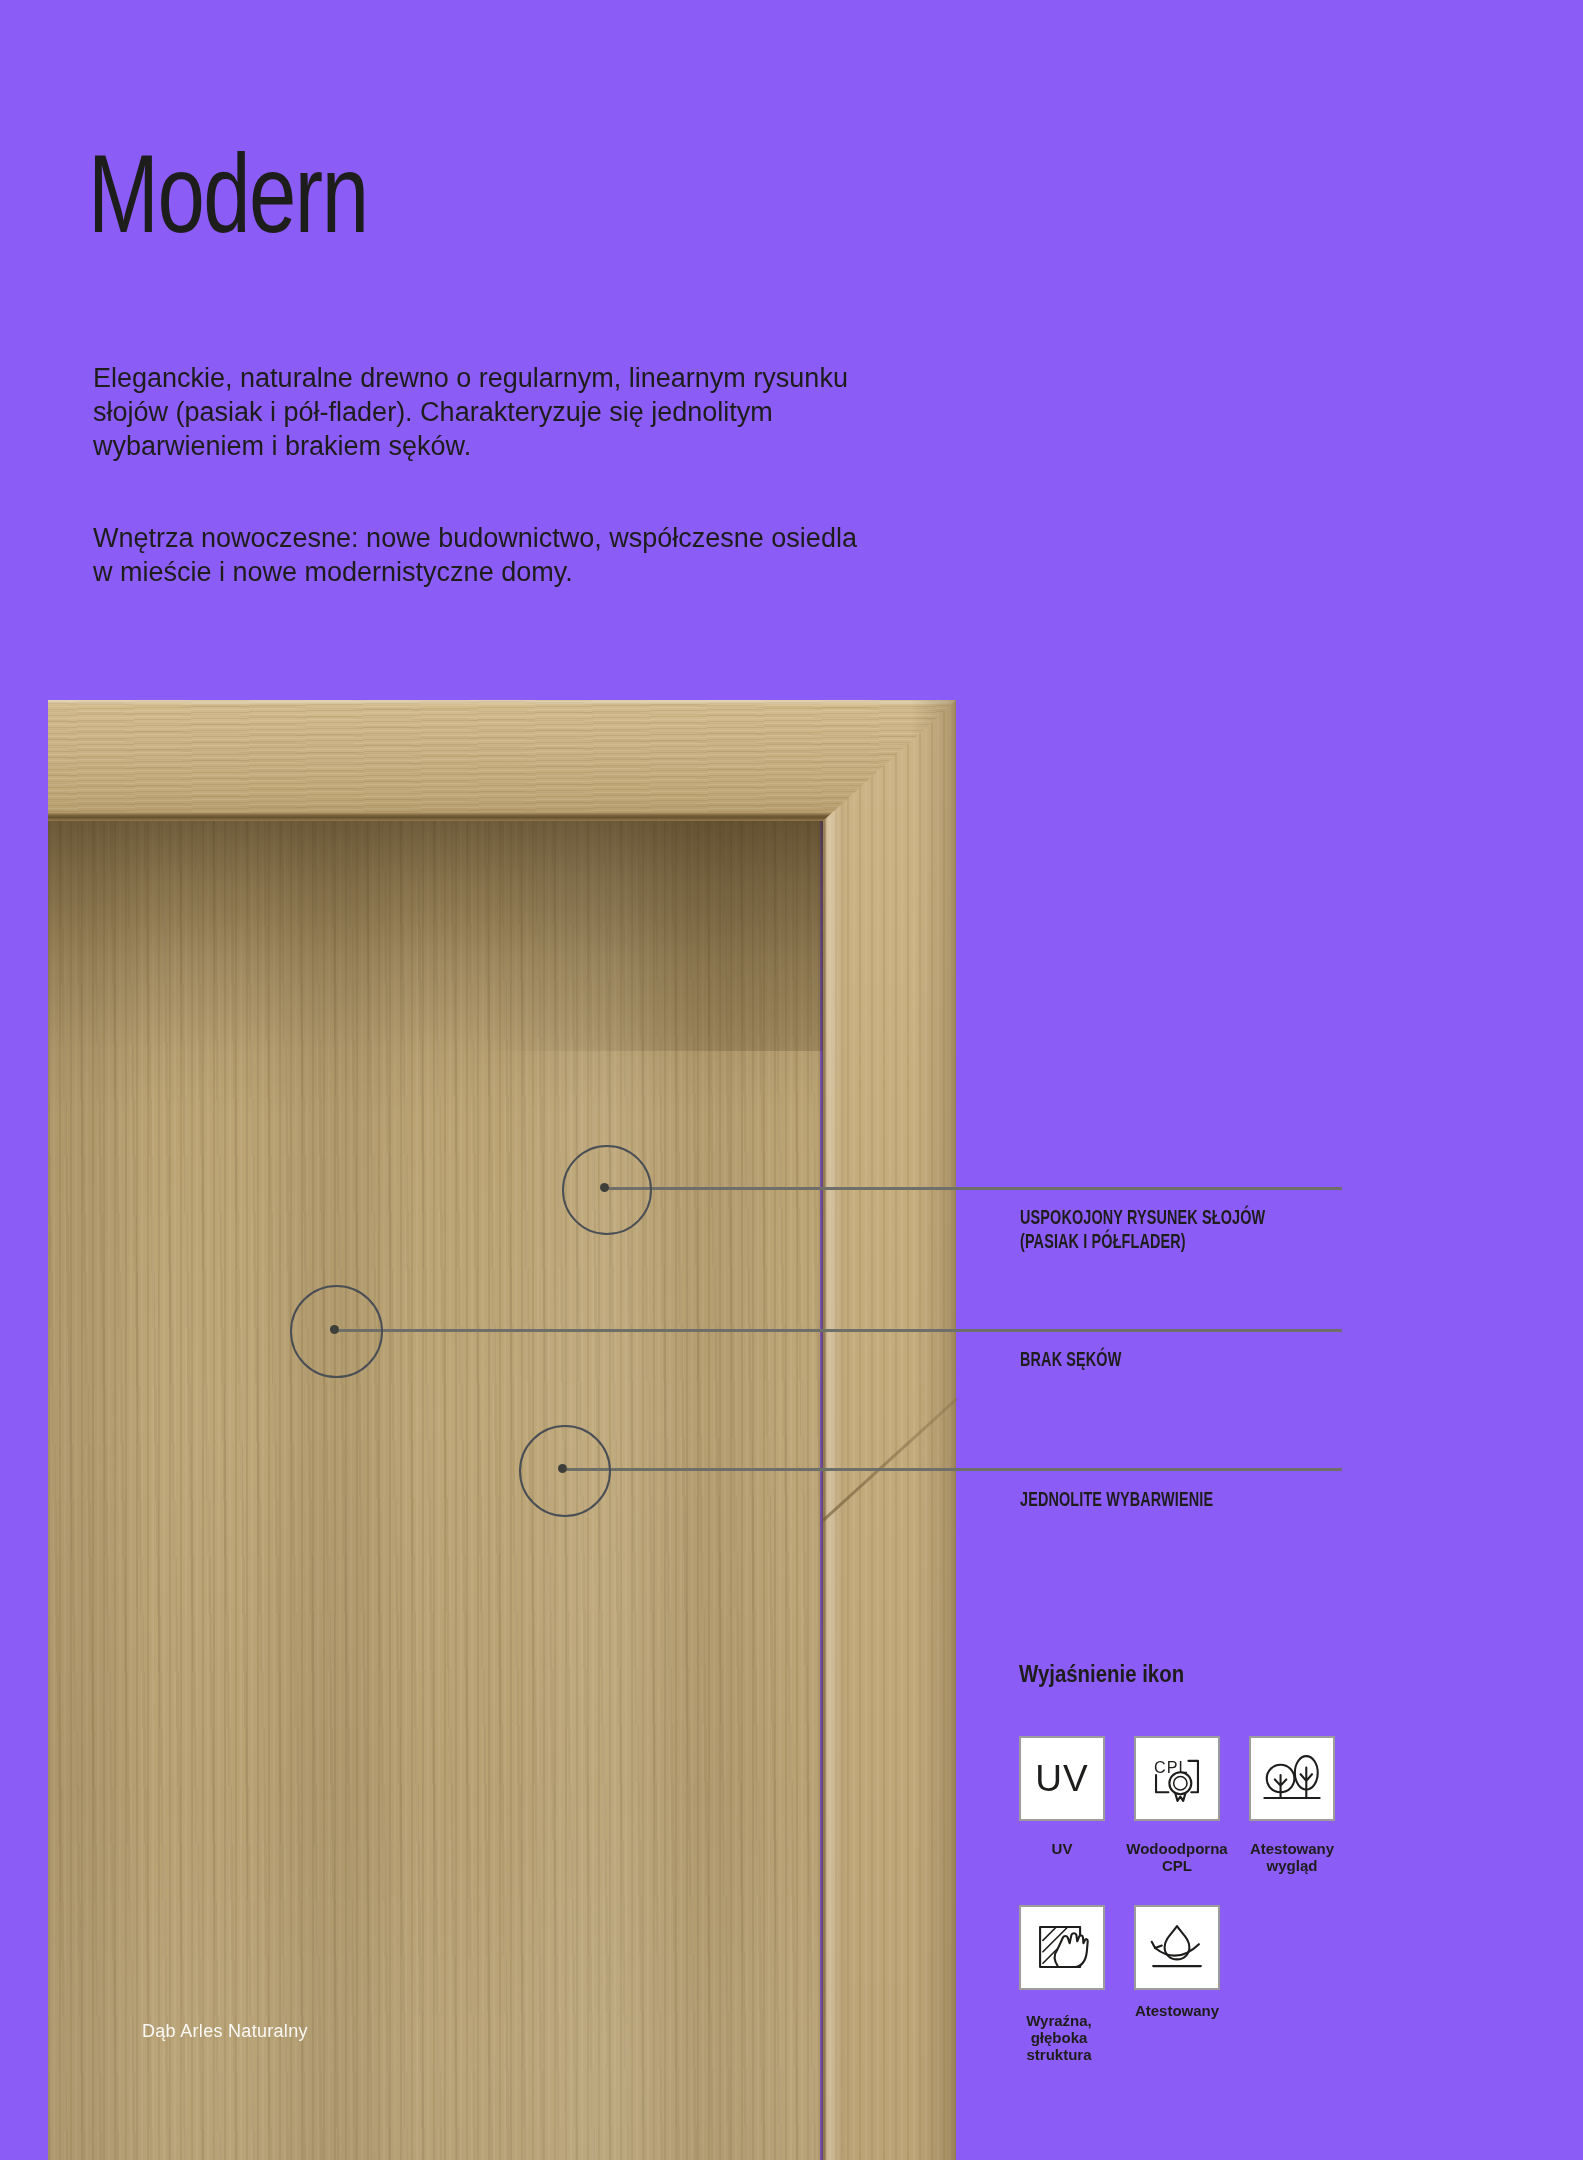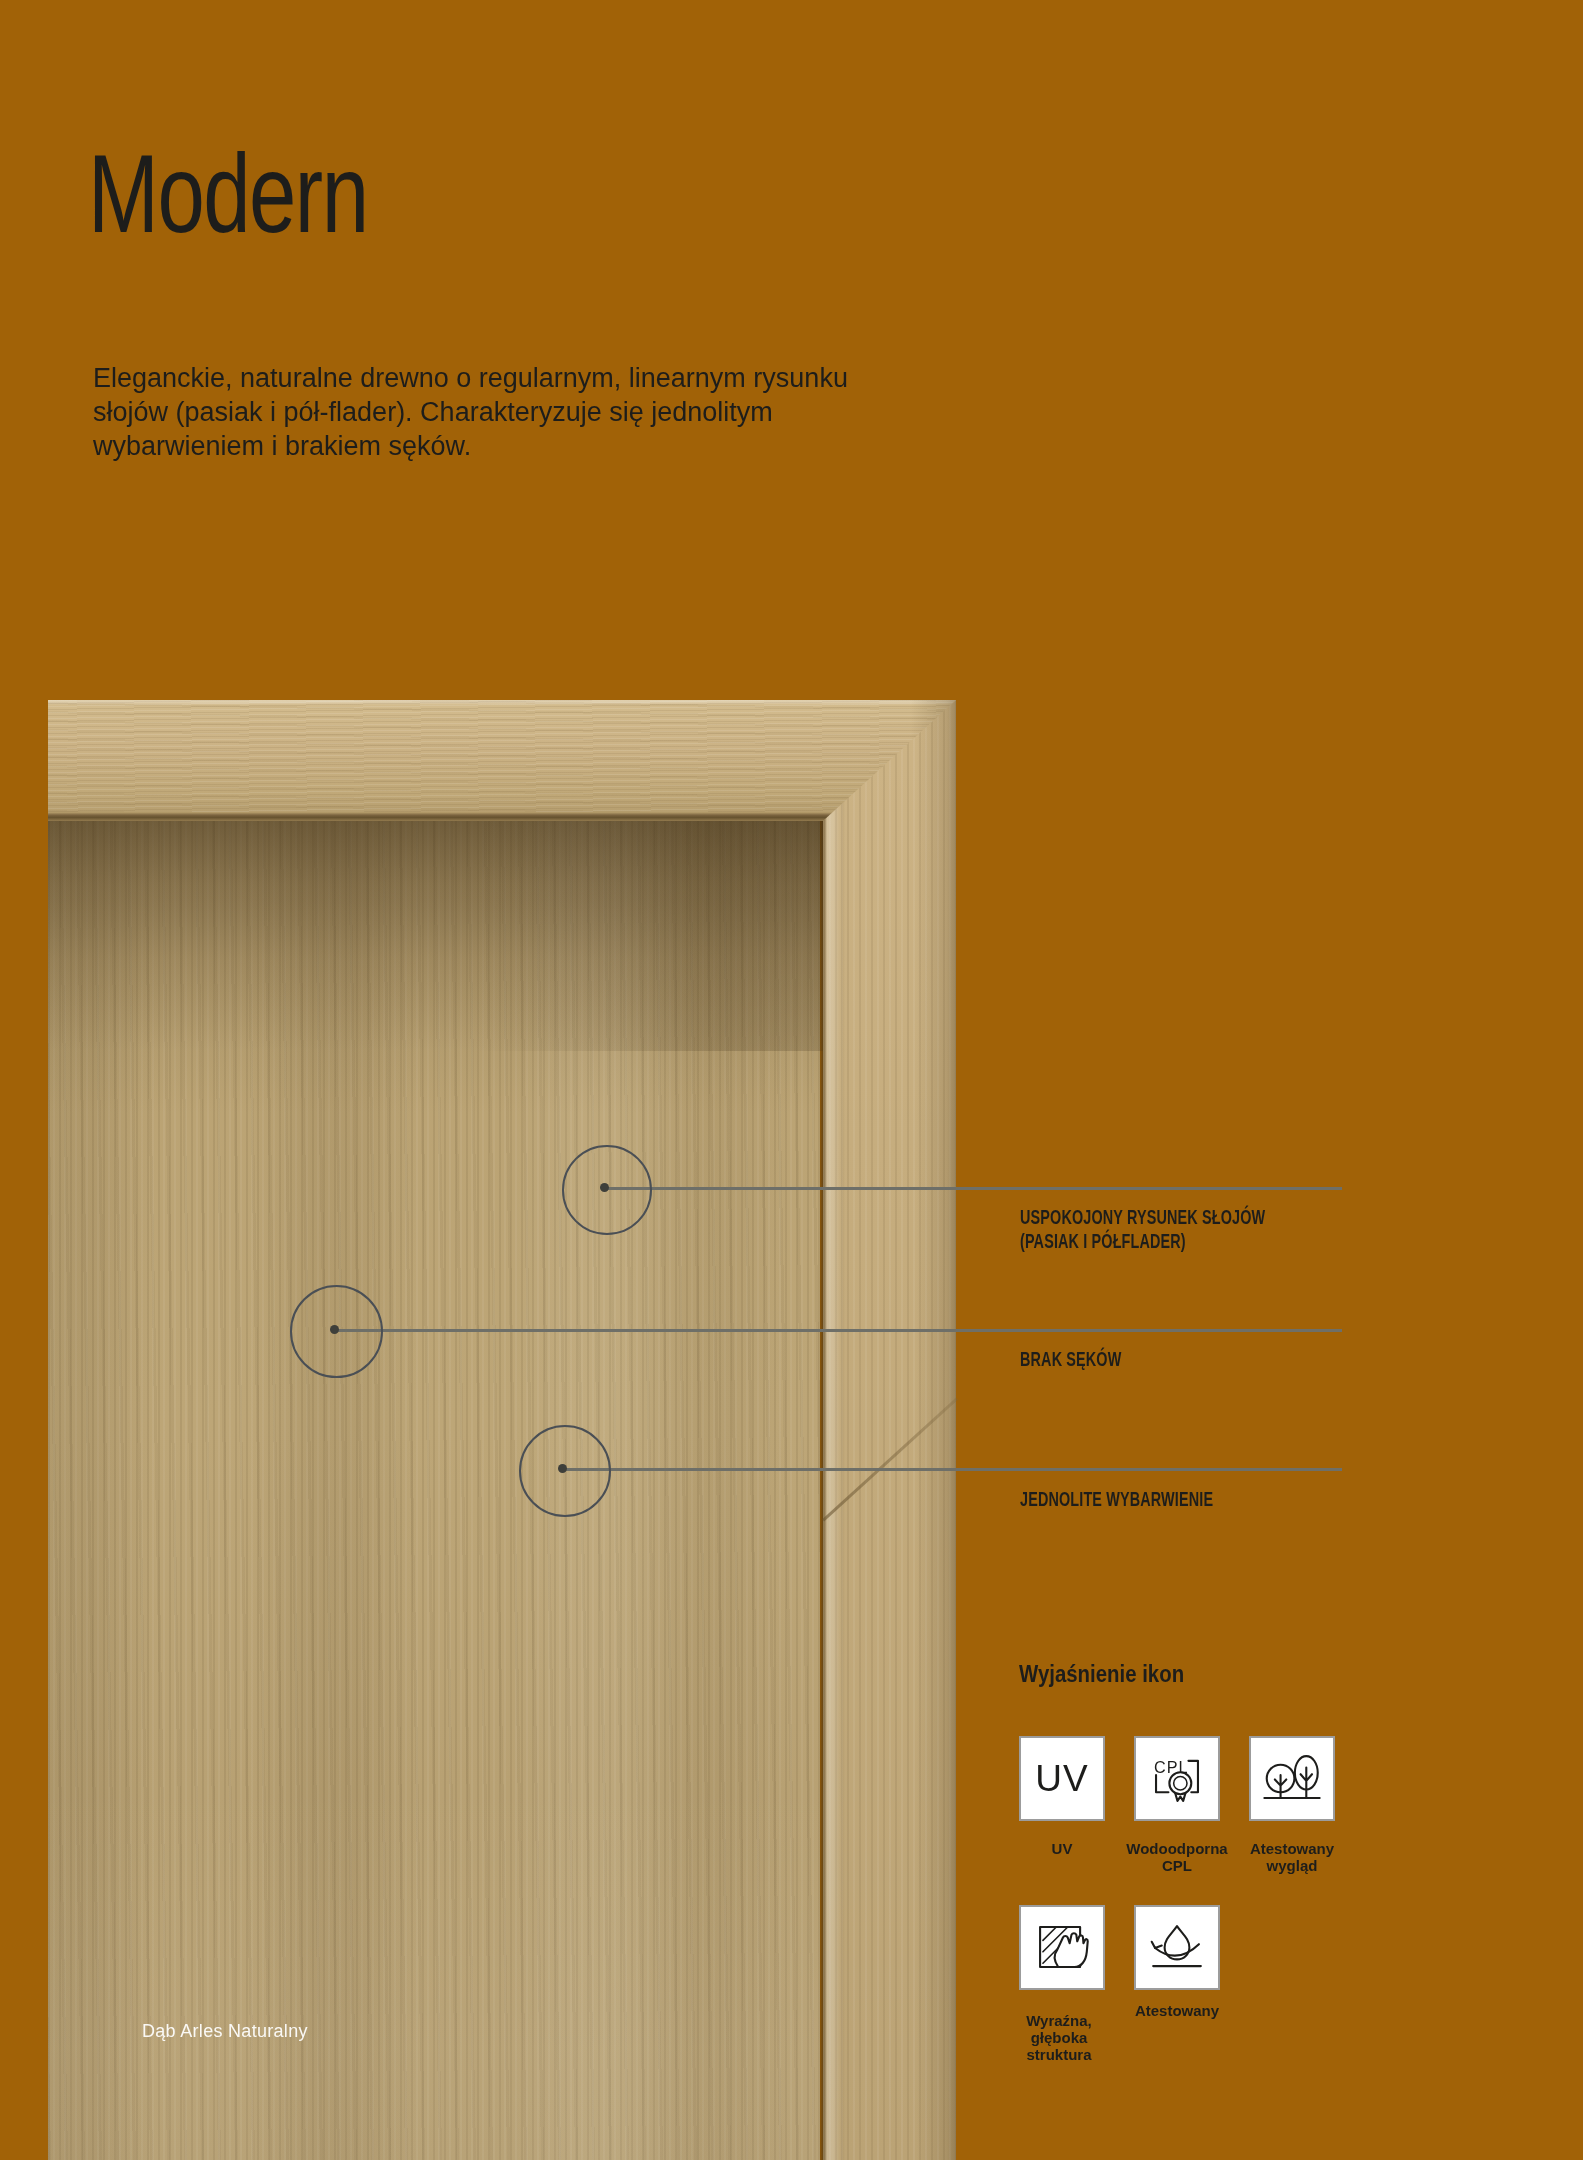--- a/index.html
+++ b/index.html
@@ -1,17 +1,17 @@
 <!DOCTYPE html>
 <html><head>
 <meta charset="utf-8">
 <style>
   html,body{margin:0;padding:0;background:#ffffff;}
   .page{
-    position:relative;width:1583px;height:2160px;background:#a16207;overflow:hidden;
+    position:relative;width:1583px;height:2160px;background:#8b5cf6;overflow:hidden;
     font-family:"Liberation Sans", sans-serif;color:#1d1d1b;
   }
   .abs{position:absolute;}
 
   
   .title{
     left:88px;top:63px;font-size:112px;line-height:1;font-weight:400;
     letter-spacing:-2px;transform:scaleX(.76);transform-origin:0 0;white-space:nowrap;
   }
   .para{
@@ -114,20 +114,22 @@
 </head>
 <body>
 
 <div class="page">
 
   <h1 class="abs title">Modern</h1>
 
   <p class="abs para para1">Eleganckie, naturalne drewno o regularnym, linearnym rysunku
 słojów (pasiak i pół-flader). Charakteryzuje się jednolitym
 wybarwieniem i brakiem sęków.</p>
+  <p class="abs para para2">Wnętrza nowoczesne: nowe budownictwo, współczesne osiedla
+w mieście i nowe modernistyczne domy.</p>
 
   <div class="abs photo">
     <div class="band"></div>
     <div class="panel"></div>
     <div class="recess"></div>
     <div class="groove"></div>
     <div class="seam"></div>
     <div class="casing"></div>
     <div class="miter"></div>
     <div class="abs caption">Dąb Arles Naturalny</div>

